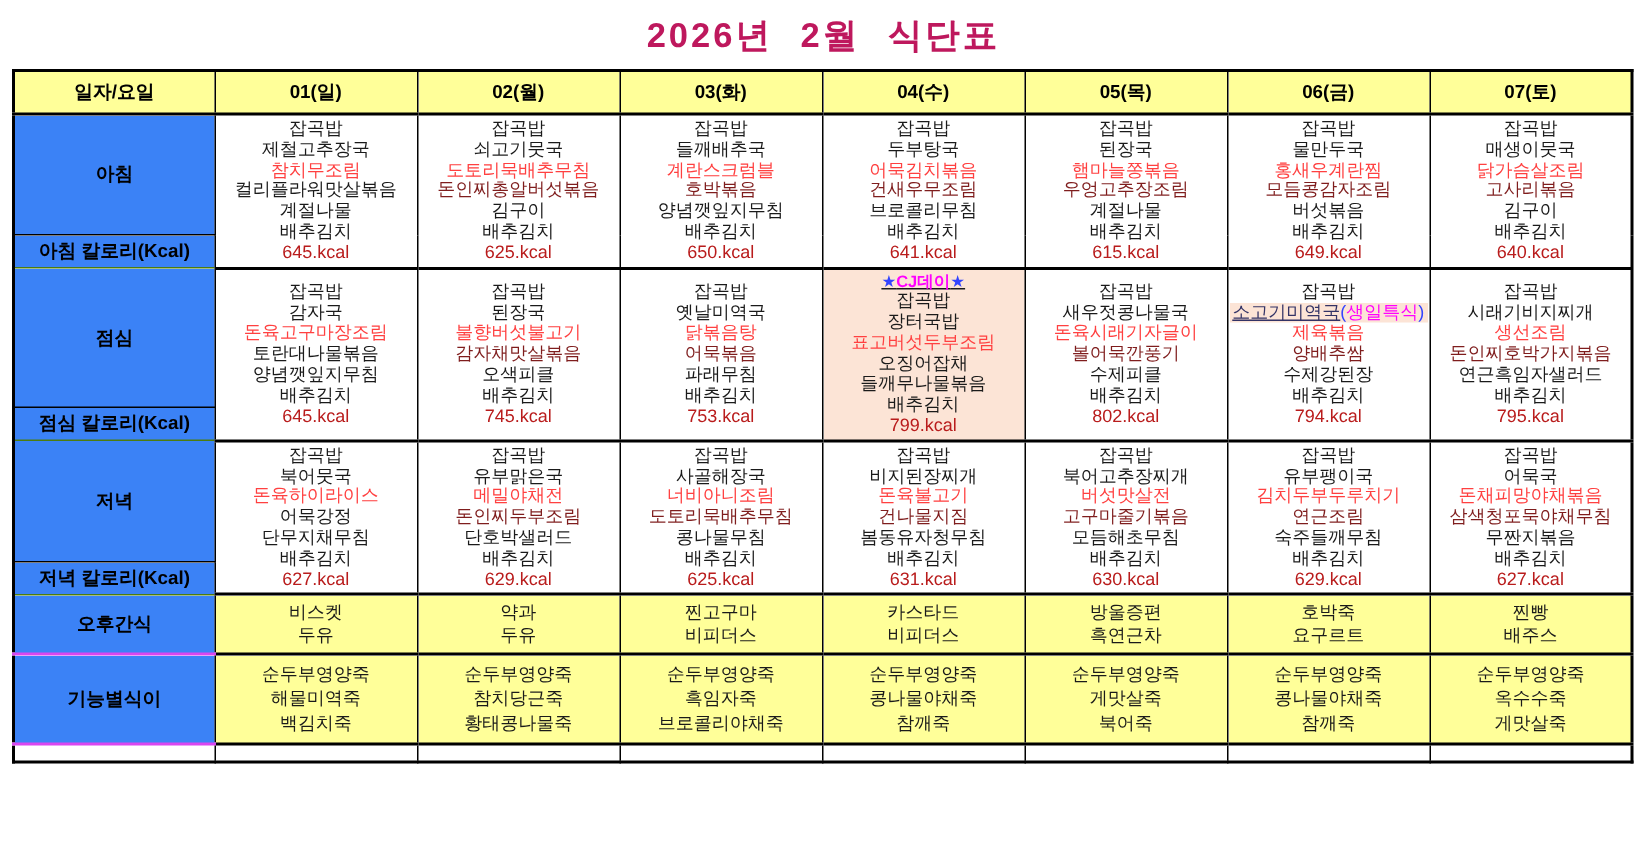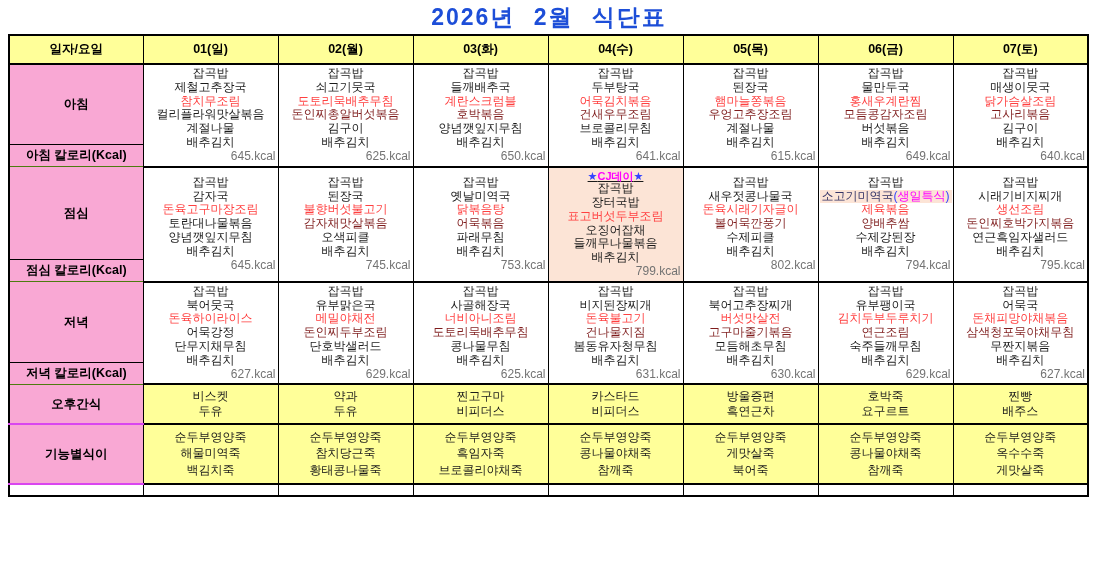--- a/index.html
+++ b/index.html
@@ -1,33 +1,33 @@
 <!DOCTYPE html>
 <html><head>
 <meta charset="utf-8">
 <style>
   html,body{margin:0;padding:0;background:#fff;width:1098px;height:570px;overflow:hidden;
     font-family:"Liberation Sans","DejaVu Sans",sans-serif;}
-  .title{width:1098px;height:34px;display:flex;align-items:center;justify-content:center;
-    font-size:23px;font-weight:700;letter-spacing:2px;word-spacing:10px;color:#1d4ed8;}
+  .title{width:1098px;height:46px;display:flex;align-items:center;justify-content:center;
+    font-size:23px;font-weight:700;letter-spacing:2px;word-spacing:10px;color:#be185d;}
   table{border-collapse:collapse;table-layout:fixed;margin-left:8px;width:1081px;}
   col.lblcol{width:134px;} col.daycol{width:135px;}
   th,td{border:1px solid #000;padding:2px;margin:2px;overflow:hidden;}
   table{border:2px solid #000;}
   tr.header-row th{height:23px;background:#FFFF99;font-size:12.5px;font-weight:700;color:#000;
     border-bottom:2px solid #000;}
-  th.lbl{background:#f9a8d4;font-size:12.5px;font-weight:700;color:#000;text-align:center;vertical-align:middle;}
+  th.lbl{background:#3b82f6;font-size:12.5px;font-weight:700;color:#000;text-align:center;vertical-align:middle;}
   tr.kcal-row th{height:17px;border-bottom:1px solid #4d7c0f;}
   td.meal{vertical-align:middle;border-bottom:2px solid #000;background:#fff;}
   td.meal.hl-cell{background:#FCE4D6;}
   .cellbox{display:flex;flex-direction:column;justify-content:space-evenly;height:100%;}
   .line{text-align:center;font-size:12px;line-height:1.15;color:#1a1a1a;white-space:nowrap;}
   .badge{font-size:11px;font-weight:700;text-decoration:underline;}
-  .c-k{color:#1a1a1a;} .c-r{color:#FF4040;} .c-b{color:#7f1d1d;} .c-g{color:#737373;text-align:right;}
-  .c-m{color:#FF00FF;} .c-n{color:#333366;} .c-s{color:#3344FF;}
+  .c-k{color:#1a1a1a;} .c-r{color:#FF4040;} .c-b{color:#7f1d1d;} .c-g{color:#b91c1c;}
+  .c-m{color:#FF00FF;} .c-n{color:#333366;text-decoration:underline;} .c-s{color:#3344FF;}
   .hl{background:#FCE4D6;align-self:center;padding:0 2px;}
   .hdr-red{color:#FF0000;} .hdr-blue{color:#3399FF;}
   tr.simple-row td{background:#FFFF99;border-bottom:2px solid #000;vertical-align:middle;}
   tr.simple-row th{border-bottom:2px solid #d946ef;}
   tr.snack td .cellbox{height:34px;} tr.func td .cellbox{height:54px;}
   tr.sliver td, tr.sliver th{height:6px;border-bottom:none;background:#fff;}
   tr.sliver th{background:#fff;}
 </style>
 </head>
 <body>

